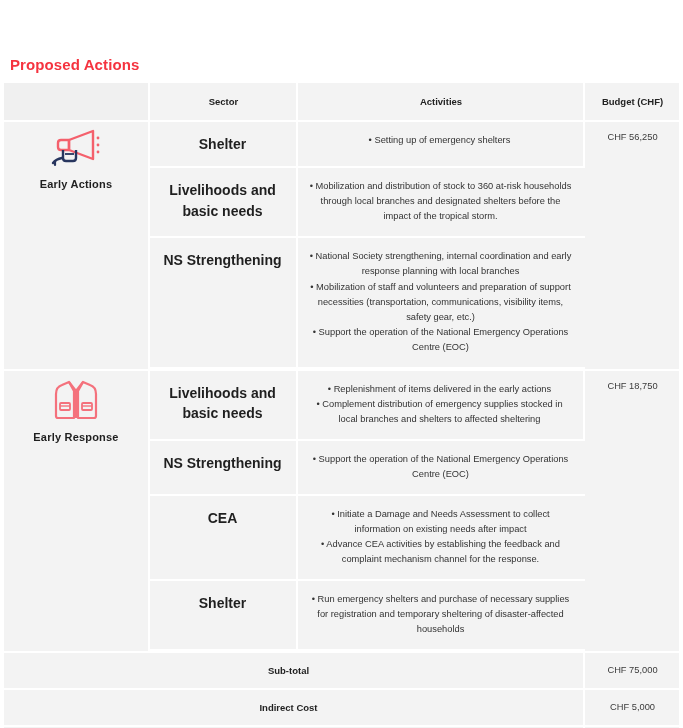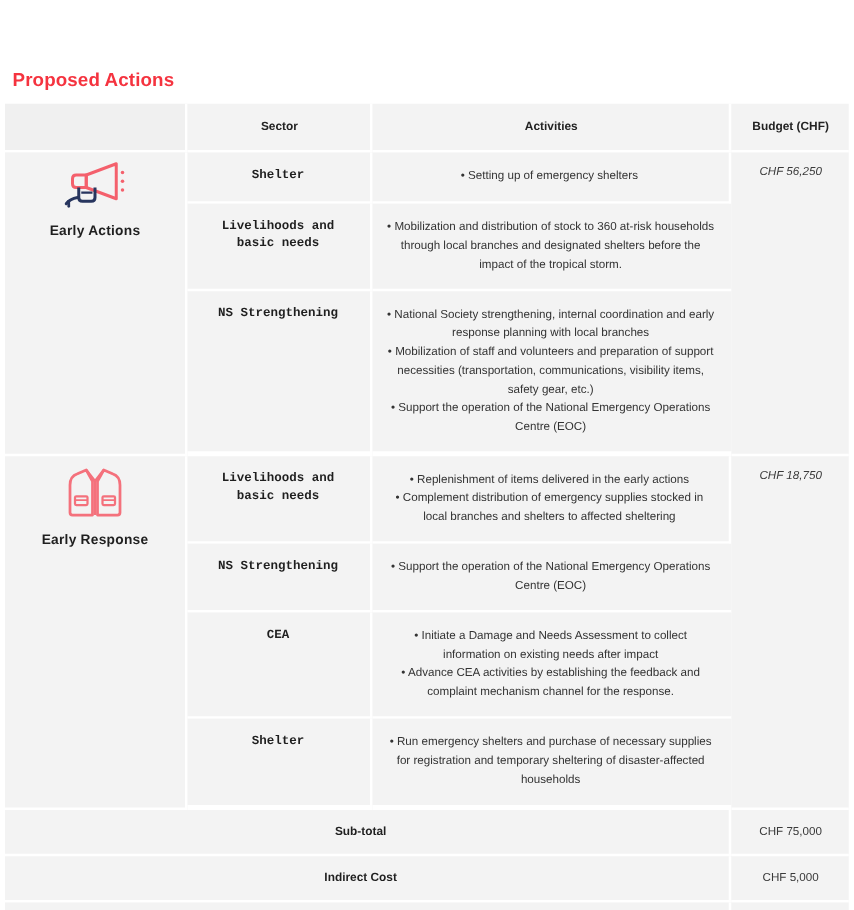--- a/index.html
+++ b/index.html
@@ -49,41 +49,39 @@
     font-weight: bold;
     color: #222222;
     padding: 13px 10px 13px 11px;
     height: 36px;
     background: #f0f0f0;
   }
   th.head.blank { background: #f0f0f0; }
 
   td.sector {
     font-weight: bold;
-    font-size: 10px;
+    font-size: 14px;
     color: #1f1f1f;
     padding: 12px 12px 12px 11px;
     line-height: 1.45;
-    font-family: Liberation Mono, monospace;
   }
 
   td.activities {
     font-size: 9.3px;
     color: #333333;
     padding: 11px 12px 12px 10px;
     line-height: 1.62;
   }
   td.activities .bullet { display: block; text-indent: 0; }
 
   td.budget {
     font-size: 9.3px;
     color: #3a3a3a;
     padding: 10px 10px 10px 11px;
     vertical-align: middle;
-    font-style: italic;
   }
 
   td.group {
     text-align: center;
     vertical-align: middle;
     padding: 6px 4px 10px 4px;
   }
   .group-label {
     font-size: 11px;
     font-weight: bold;

